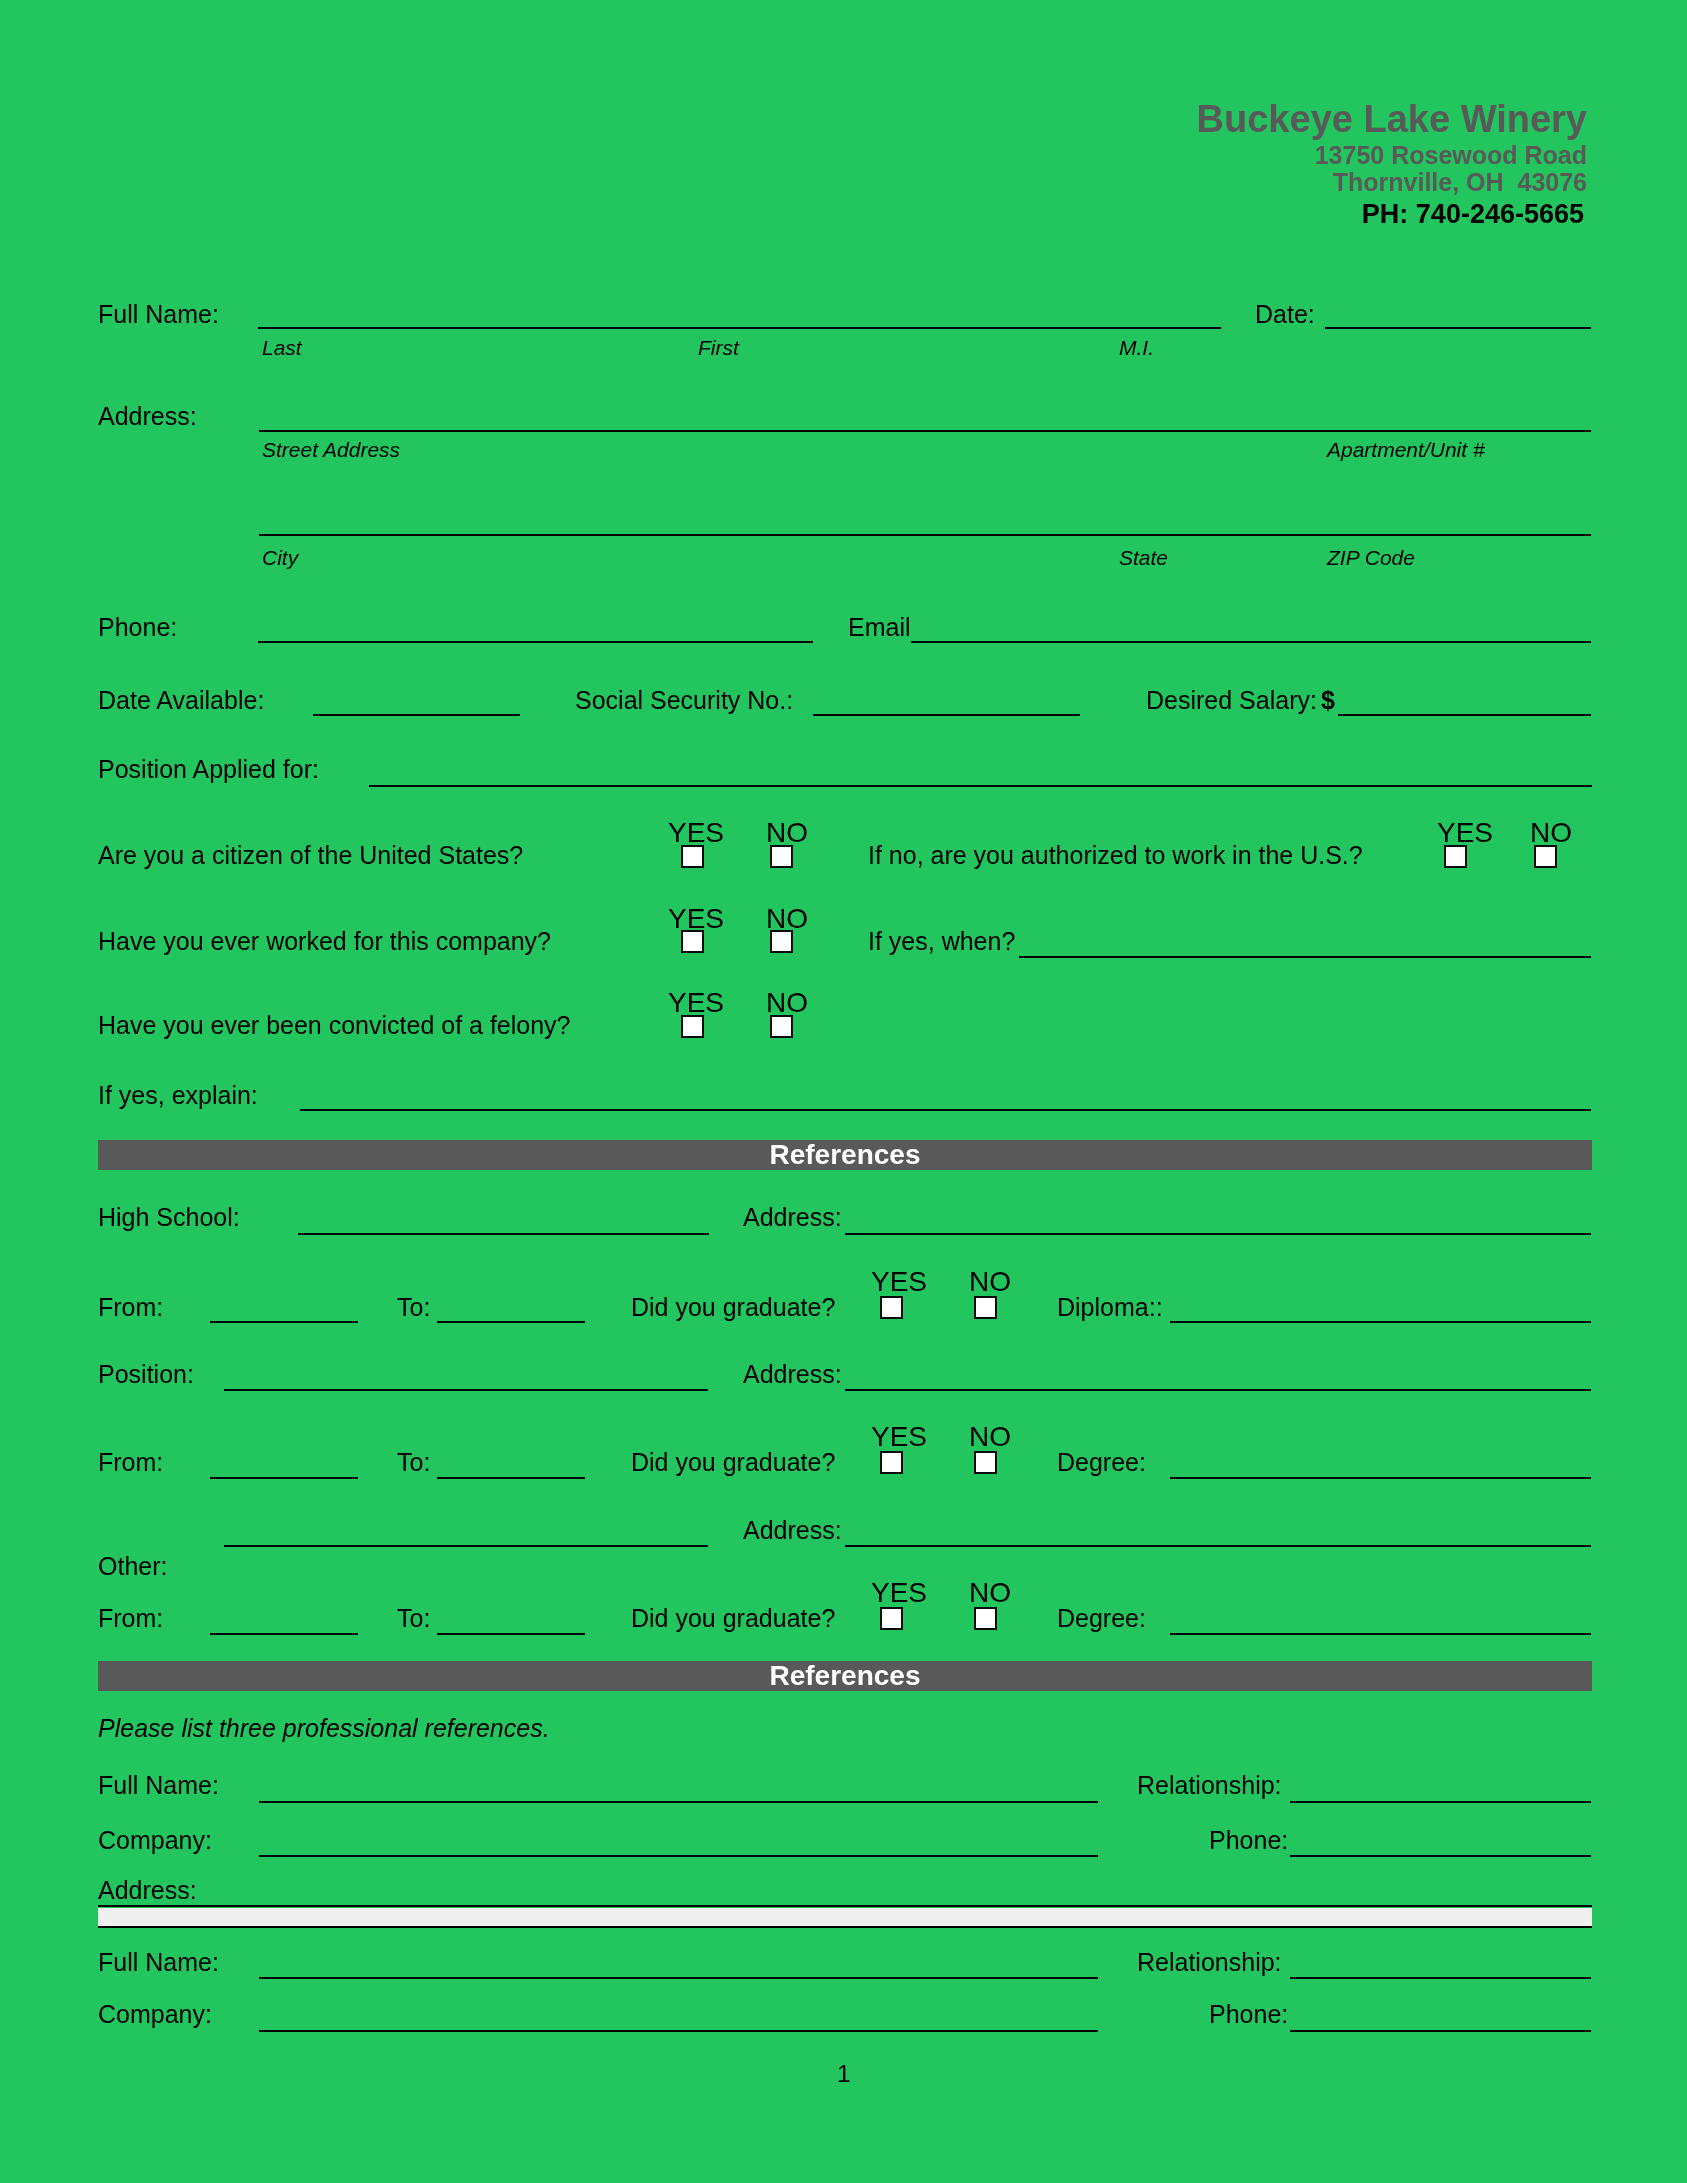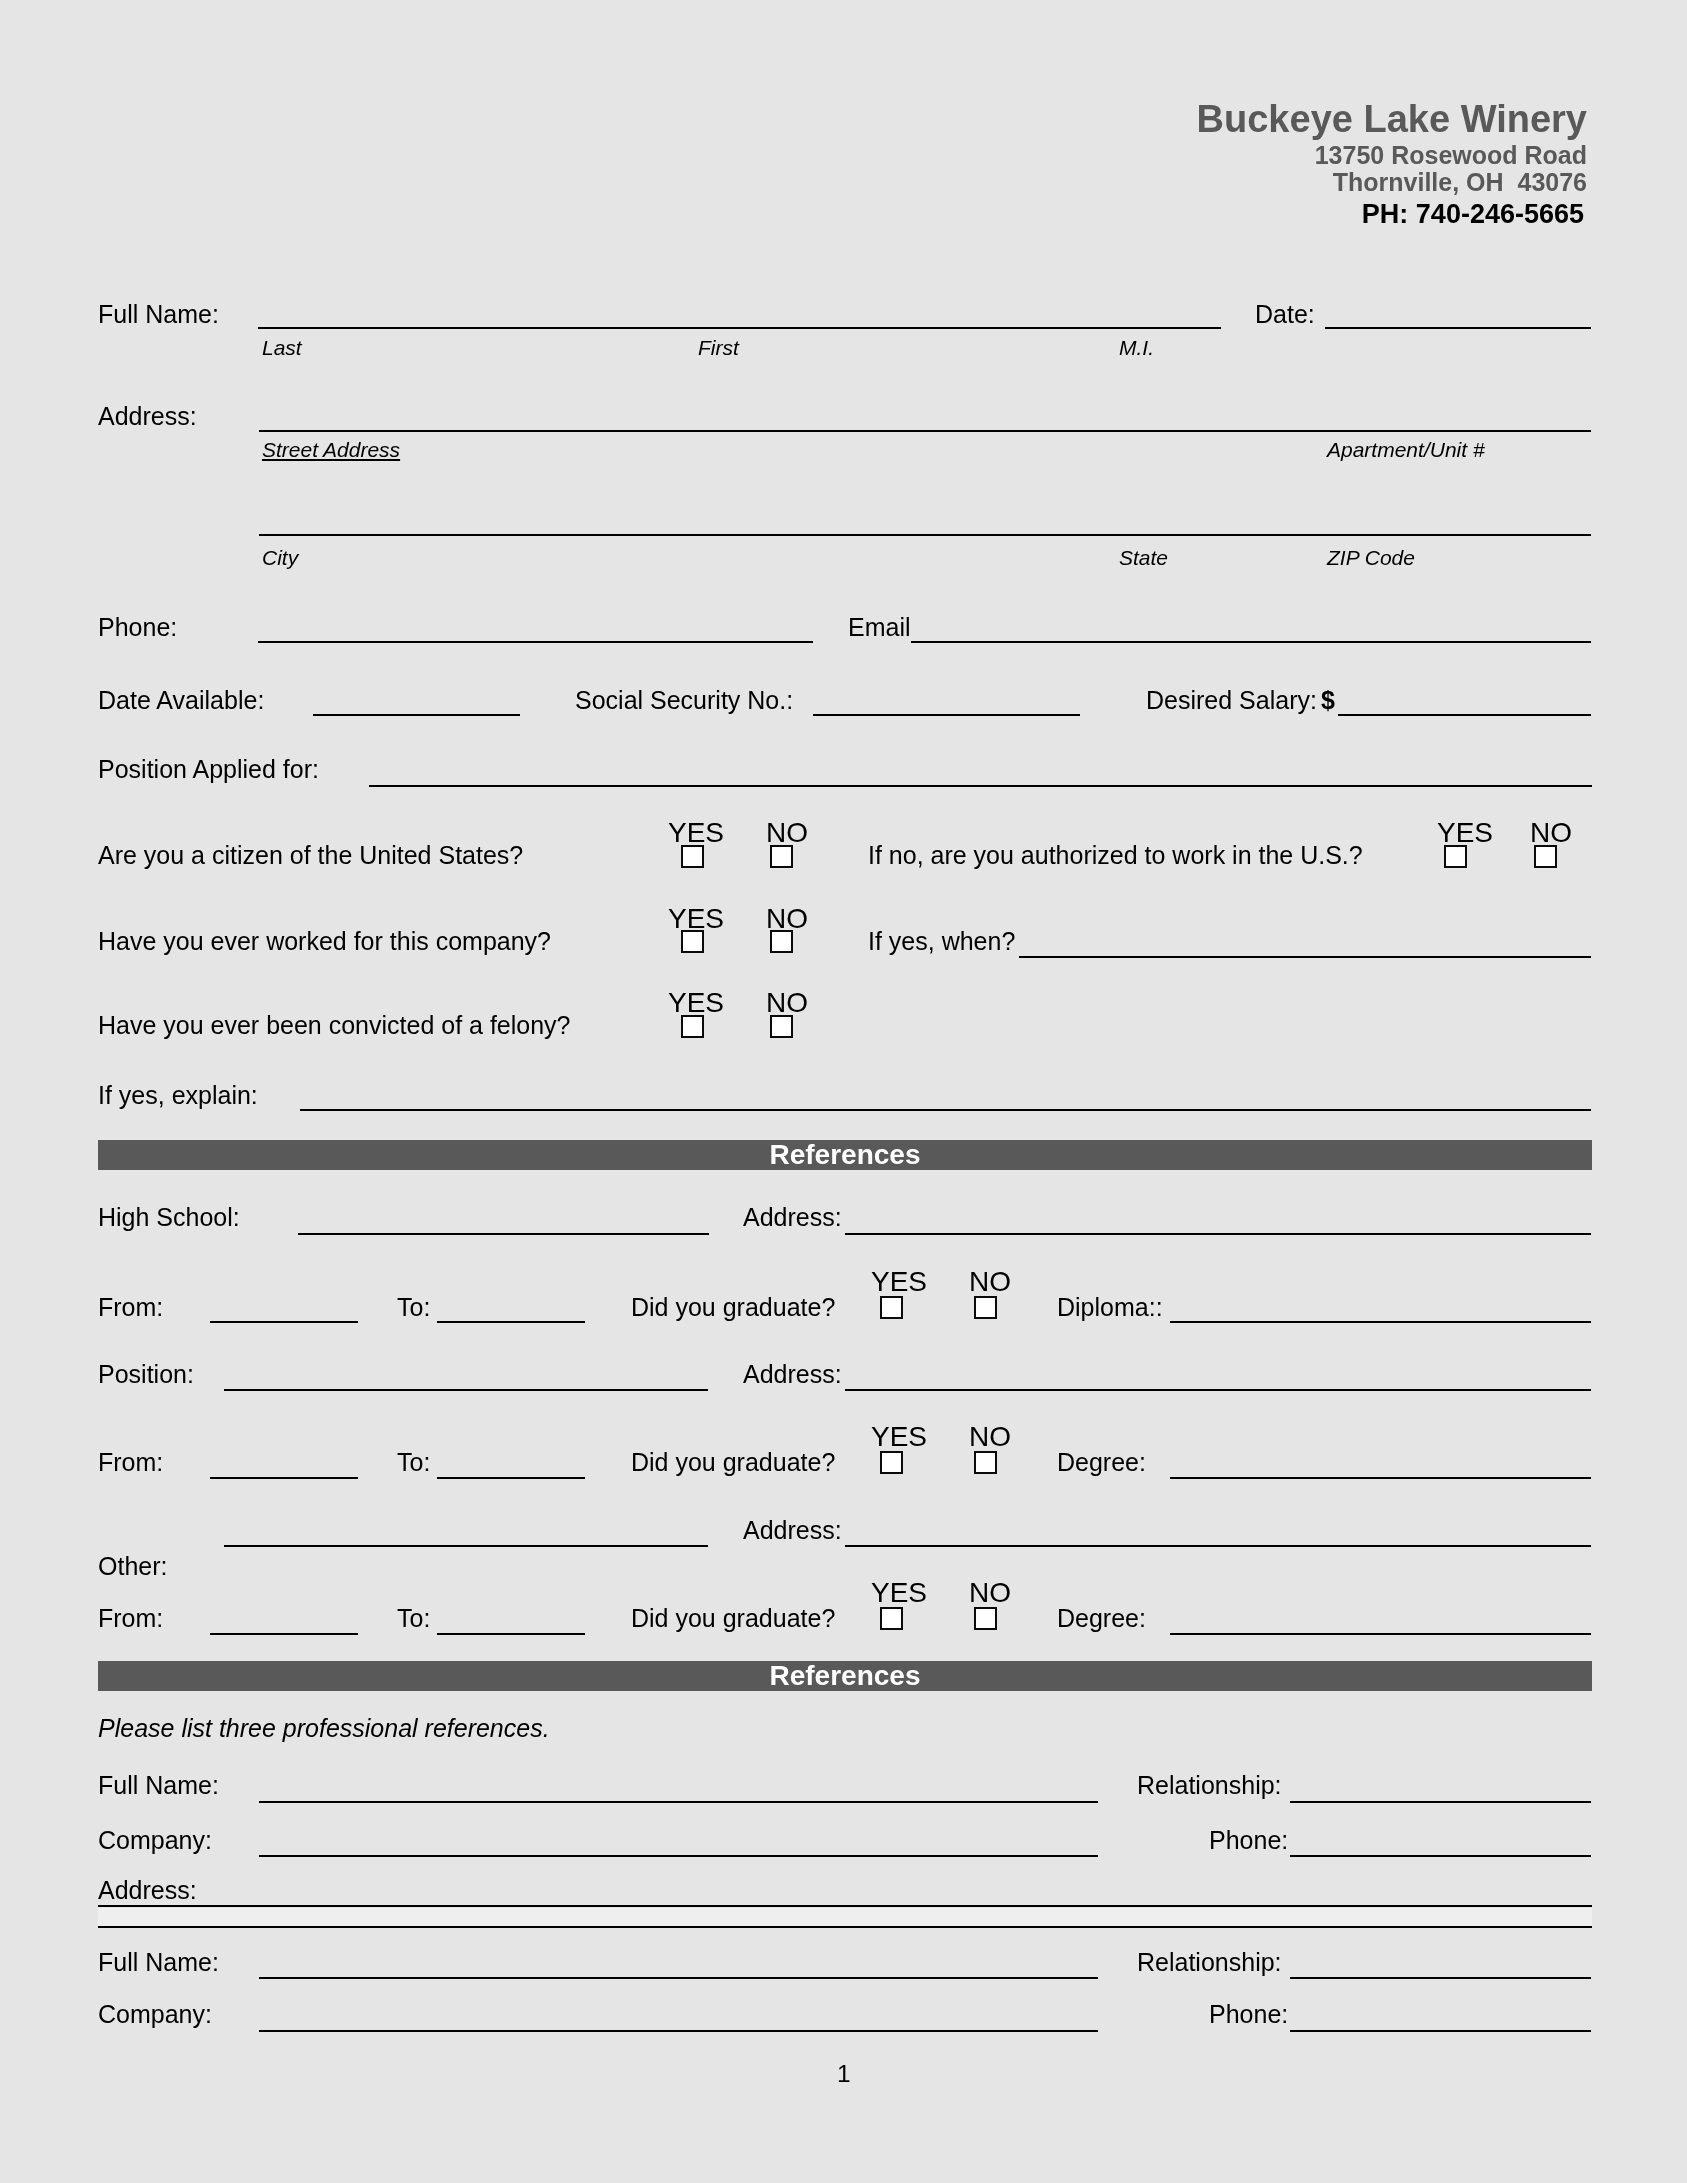--- a/index.html
+++ b/index.html
@@ -1,17 +1,17 @@
 <!DOCTYPE html>
 <html style="font-size:14px"><head>
 <meta charset="utf-8">
 <style>
   html,body { margin:0; padding:0; background:#888; }
   .page {
-    position:relative; width:1687px; height:2184px; background:#e5e5e5;
+    position:relative; width:1687px; height:2184px; background:#22c55e;
     font-family:"Liberation Sans", sans-serif; color:#000;
     margin:0 auto; overflow:hidden;
   }
   .t { position:absolute; line-height:1.05; white-space:pre; }
   .lbl { font-size:25px; }
   .b { font-weight:bold; }
   .gray { color:#595959; }
   .hint { font-size:21px; font-style:italic; }
   .yn { font-size:28px; }
   .big { font-size:38px; font-weight:bold; }
@@ -46,21 +46,21 @@
   <div class="t lbl" style="top:301px; left:98px;">Full Name:</div>
   <div class="ln" style="top:327px; left:258px; width:963px;"></div>
   <div class="t lbl" style="top:301px; left:1255px;">Date:</div>
   <div class="ln" style="top:327px; left:1325px; width:266px;"></div>
   <div class="t hint" style="top:337px; left:262px;">Last</div>
   <div class="t hint" style="top:337px; left:698px;">First</div>
   <div class="t hint" style="top:337px; left:1119px;">M.I.</div>
 
   <div class="t lbl" style="top:403px; left:98px;">Address:</div>
   <div class="ln" style="top:430px; left:259px; width:1332px;"></div>
-  <div class="t hint" style="top:439px; left:262px;text-decoration:underline;">Street Address</div>
+  <div class="t hint" style="top:439px; left:262px;">Street Address</div>
   <div class="t hint" style="top:439px; left:1327px;">Apartment/Unit #</div>
   <div class="ln" style="top:534px; left:259px; width:1332px;"></div>
   <div class="t hint" style="top:547px; left:262px;">City</div>
   <div class="t hint" style="top:547px; left:1119px;">State</div>
   <div class="t hint" style="top:547px; left:1327px;">ZIP Code</div>
 
   <div class="t lbl" style="top:614px; left:98px;">Phone:</div>
   <div class="ln" style="top:641px; left:258px; width:555px;"></div>
   <div class="t lbl" style="top:614px; left:848px;">Email</div>
   <div class="ln" style="top:641px; left:911px; width:680px;"></div>

